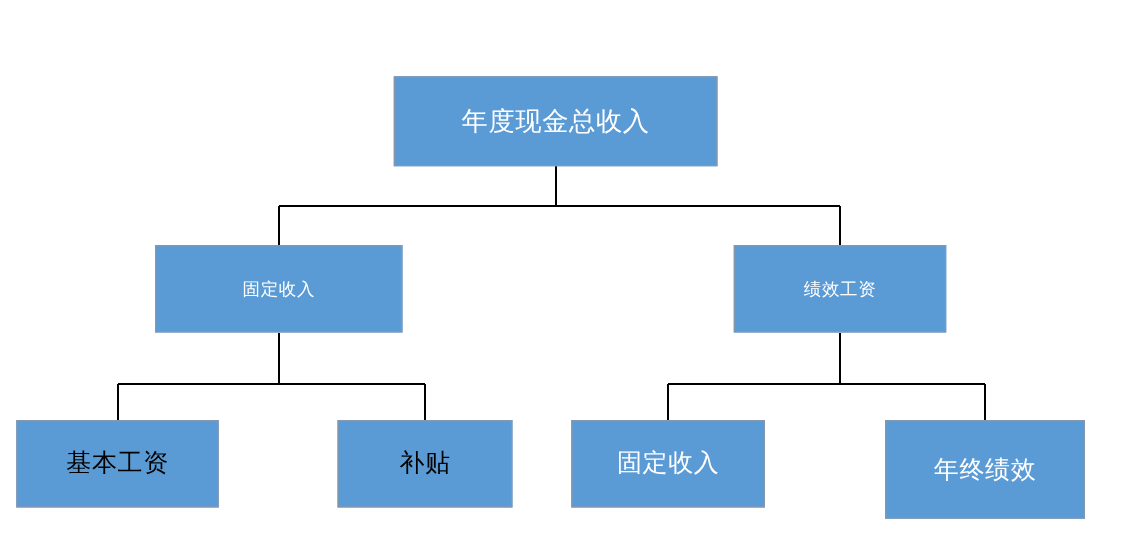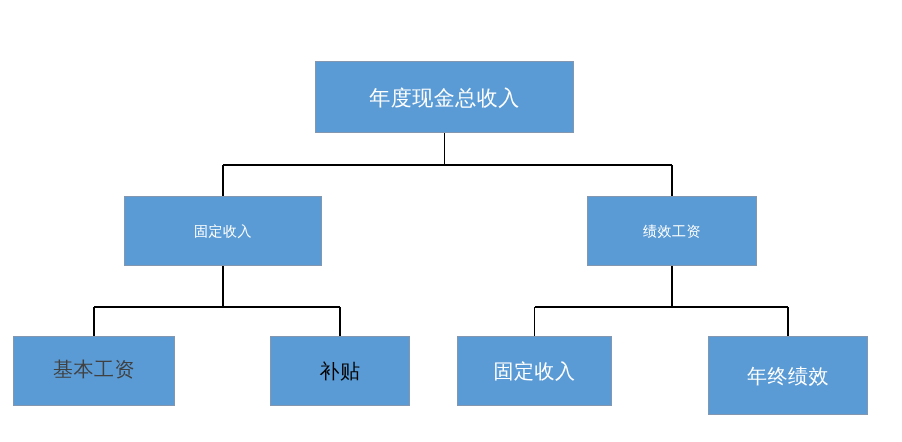--- a/index.html
+++ b/index.html
@@ -77,21 +77,21 @@
 
   <div class="node-box level-1" style="left: 124px; top: 196px; width: 198px; height: 70px; background: rgb(91, 155, 213); border-color: rgb(132, 151, 176);">
     <span class="node-label" style="color: rgb(255, 255, 255);">固定收入</span>
   </div>
 
   <div class="node-box level-1" style="left: 587px; top: 196px; width: 170px; height: 70px; background: rgb(91, 155, 213); border-color: rgb(132, 151, 176); align-items: center;">
     <span class="node-label" style="color: rgb(255, 255, 255);">绩效工资</span>
   </div>
 
   <div class="node-box level-2" style="left: 13px; top: 336px; width: 162px; height: 70px; background: rgb(91, 155, 213); border-color: rgb(132, 151, 176);">
-    <span class="node-label" style="color: #404040; font-family: Liberation Mono, monospace;">基本工资</span>
+    <span class="node-label" style="color: #000000;">基本工资</span>
   </div>
 
   <div class="node-box level-2" style="left: 270px; top: 336px; width: 140px; height: 70px; background: rgb(91, 155, 213); border-color: rgb(132, 151, 176);">
     <span class="node-label" style="color: #000000;">补贴</span>
   </div>
 
   <div class="node-box level-2" style="left: 457px; top: 336px; width: 155px; height: 70px; background: rgb(91, 155, 213); border-color: rgb(132, 151, 176);">
     <span class="node-label" style="color: rgb(255, 255, 255);">固定收入</span>
   </div>
 

